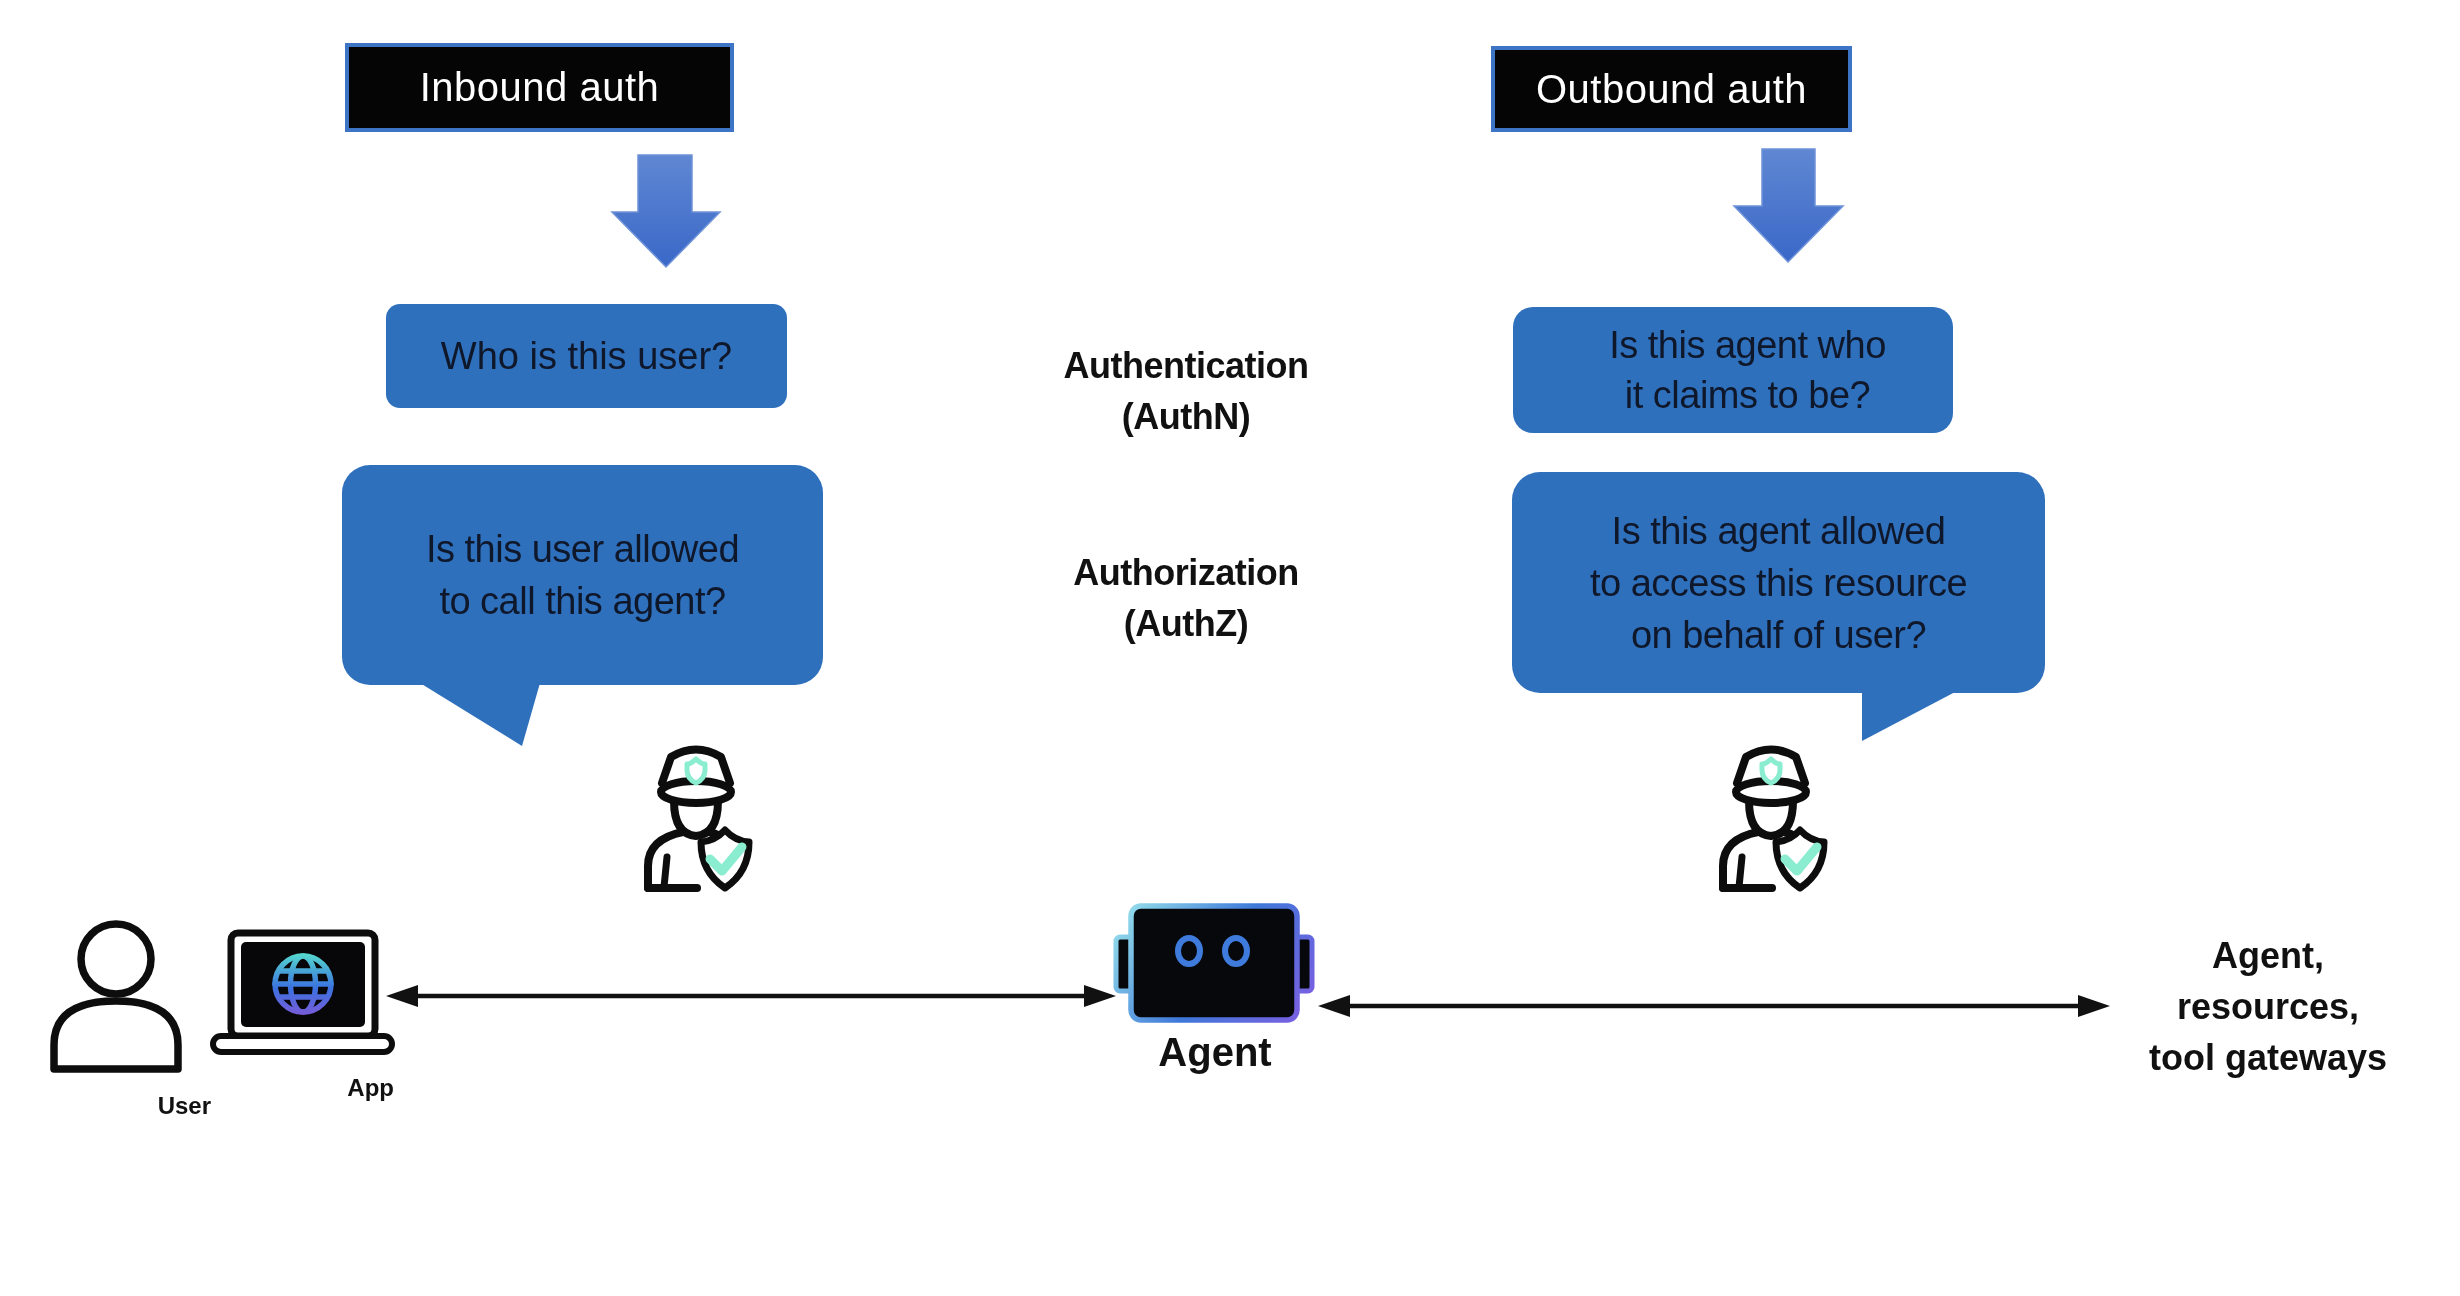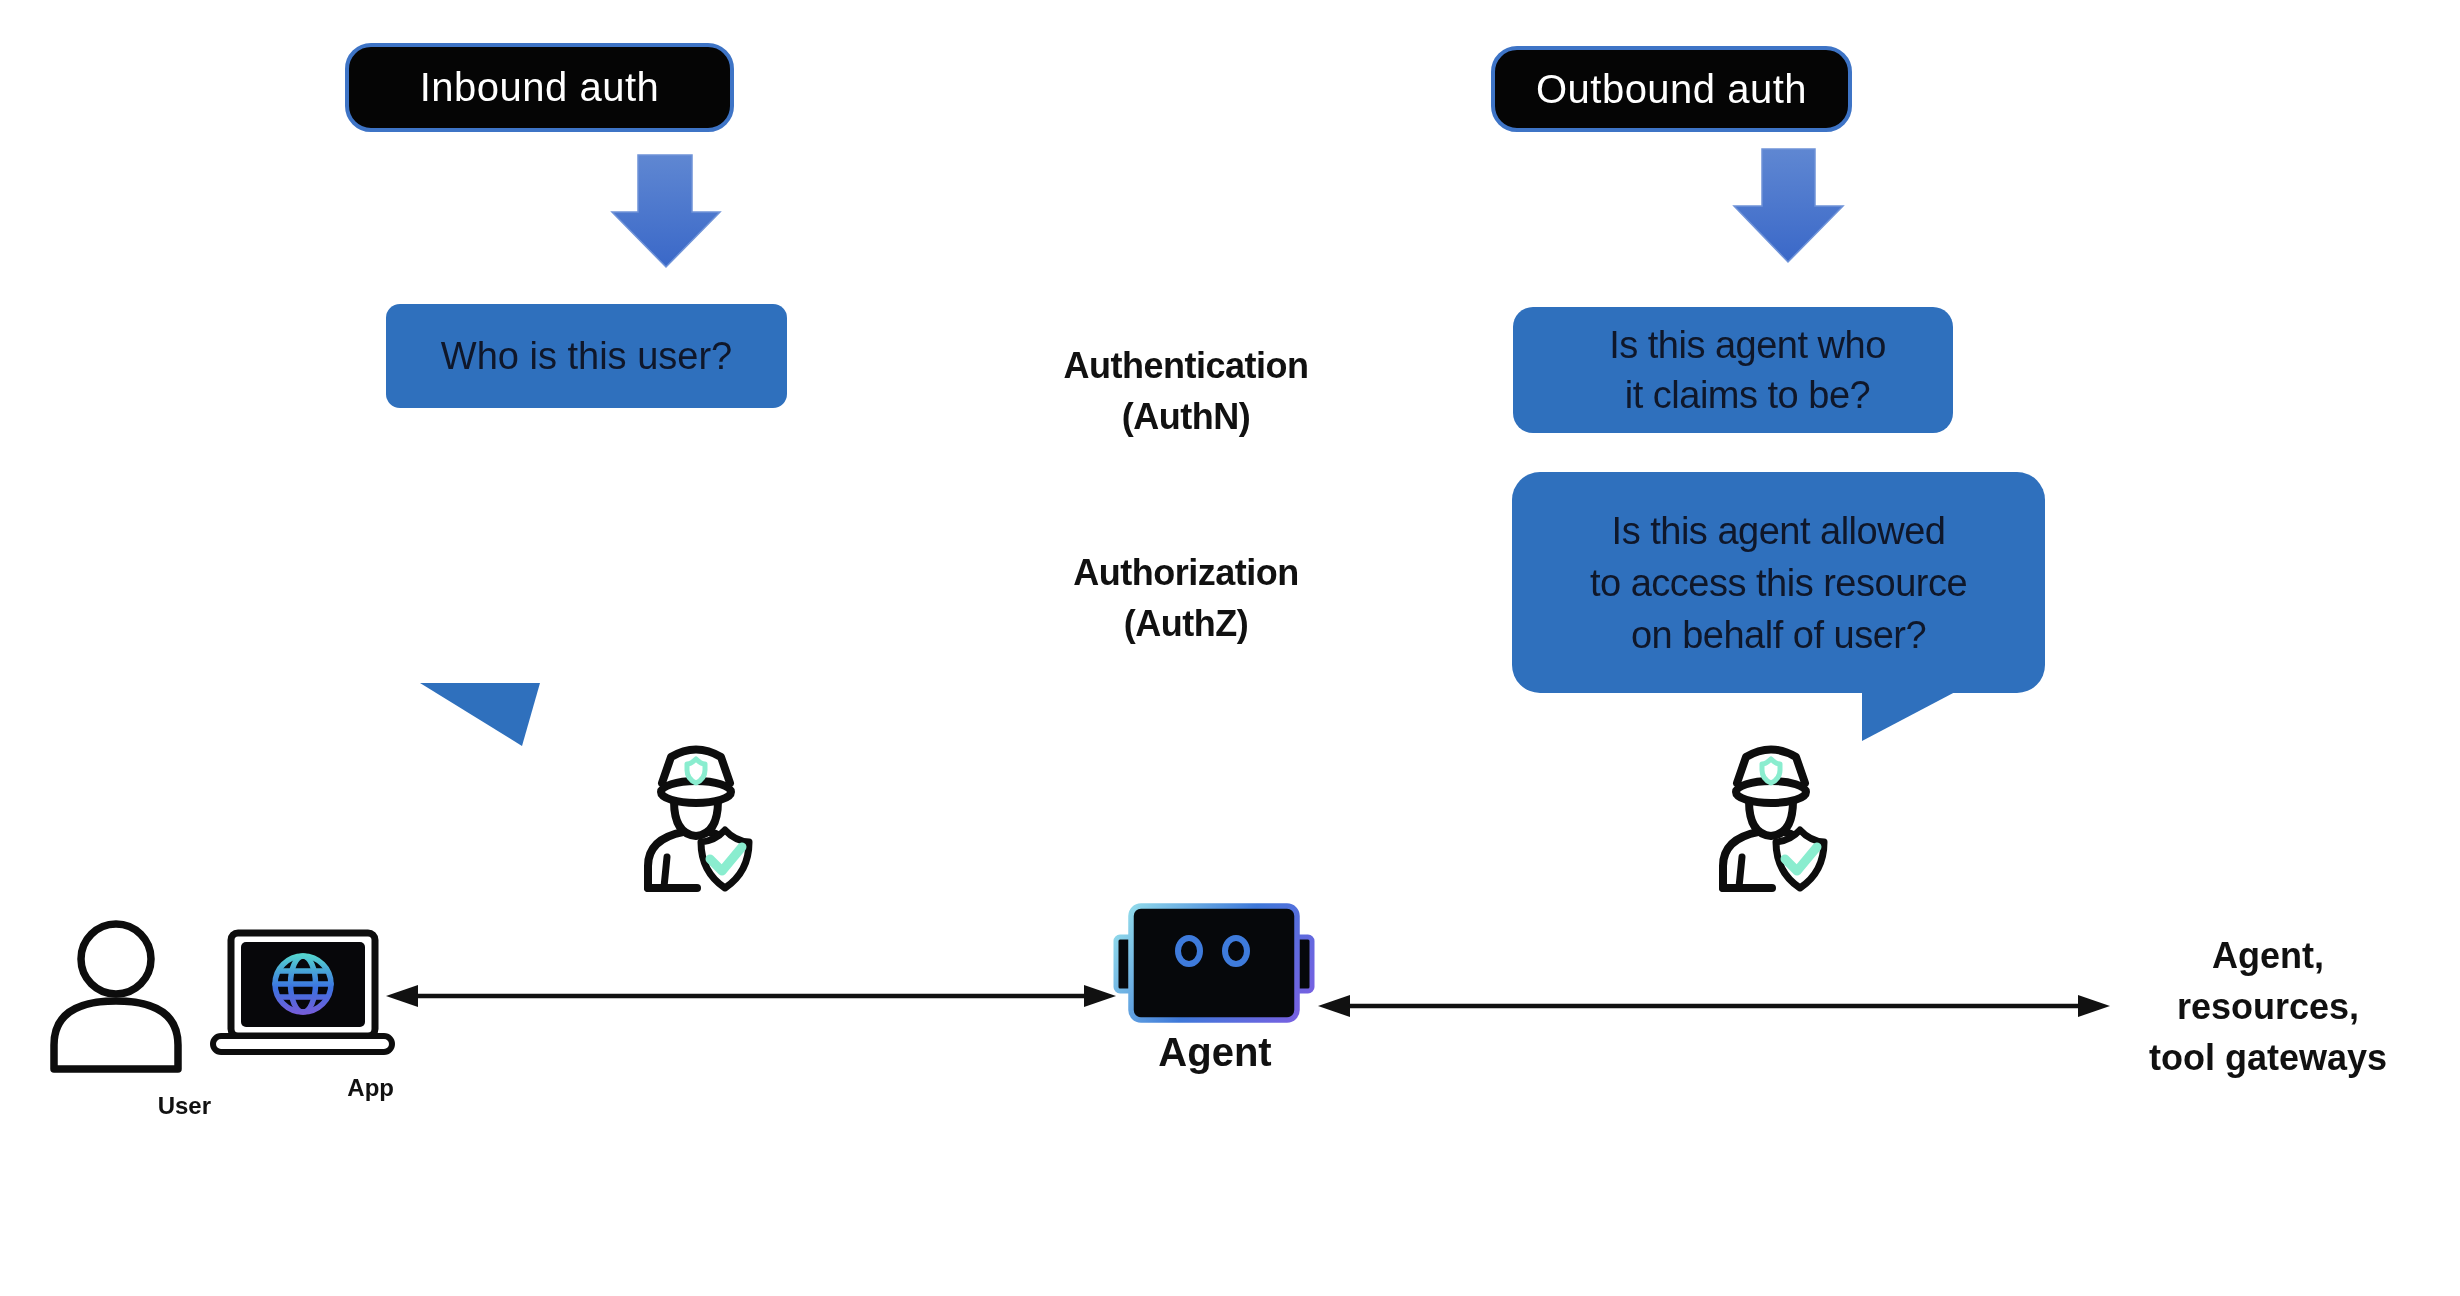--- a/index.html
+++ b/index.html
@@ -1,21 +1,21 @@
 <!DOCTYPE html>
 <html><head>
 <meta charset="utf-8">
 <style>
   html,body{margin:0;padding:0;background:#ffffff;}
   .canvas{
     position:relative;width:2460px;height:1296px;background:#ffffff;overflow:hidden;
     font-family:"Liberation Sans","DejaVu Sans",sans-serif;
   }
   .abs{position:absolute;box-sizing:border-box;}
-  .center-flex{display:flex;align-items:center;justify-content:center;text-align:center;border-radius:26px;}
+  .center-flex{display:flex;align-items:center;justify-content:center;text-align:center;}
   .preline{white-space:pre-line;}
 
   
   .header-box{
     background:#050505;border:4px solid #3e74c6;color:#ffffff;
     font-size:40px;letter-spacing:.5px;
   }
 
   
   .blue-box{background:#2f70bd;color:#0f172a;}
@@ -89,20 +89,24 @@
 
   <div class="abs blue-box q-single center-flex" style="left:386px;top:304px;width:401px;height:104px;">
     <span>Who is this user?</span>
   </div>
 
   <div class="abs blue-box q-multi center-flex" style="left:1513px;top:307px;width:440px;height:126px;padding-left:29px;">
     <span class="preline">Is this agent who
 it claims to be?</span>
   </div>
 
+  <div class="abs blue-box bubble center-flex" style="left:342px;top:465px;width:481px;height:220px;">
+    <span class="preline">Is this user allowed
+to call this agent?</span>
+  </div>
   <div class="abs bubble-tail" style="left:420px;top:683px;width:120px;height:63px;clip-path:polygon(0 0,100% 0,85% 100%);"></div>
 
   <div class="abs blue-box bubble center-flex" style="left:1512px;top:472px;width:533px;height:221px;">
     <span class="preline">Is this agent allowed
 to access this resource
 on behalf of user?</span>
   </div>
   <div class="abs bubble-tail" style="left:1862px;top:691px;width:95px;height:50px;clip-path:polygon(0 0,100% 0,0 100%);"></div>
 
   <div class="abs label-dark authn-label preline" style="left:1016px;top:340px;width:340px;">Authentication

